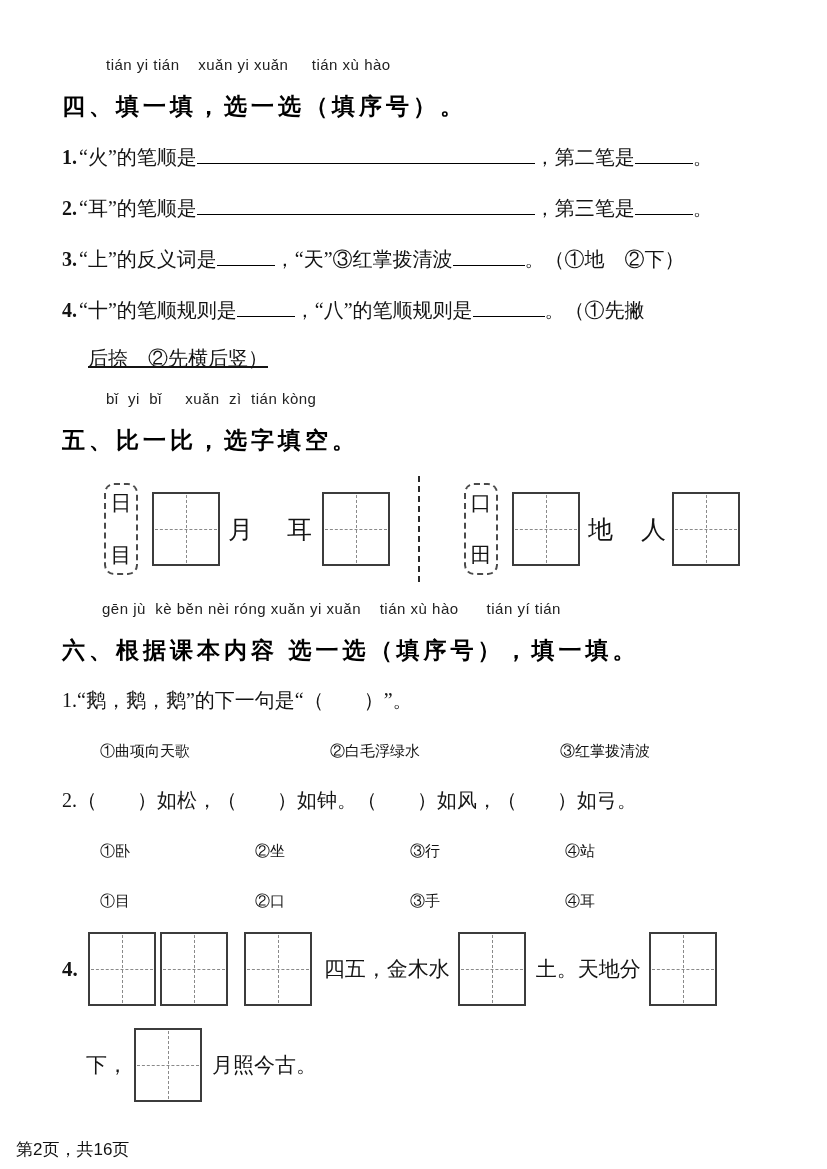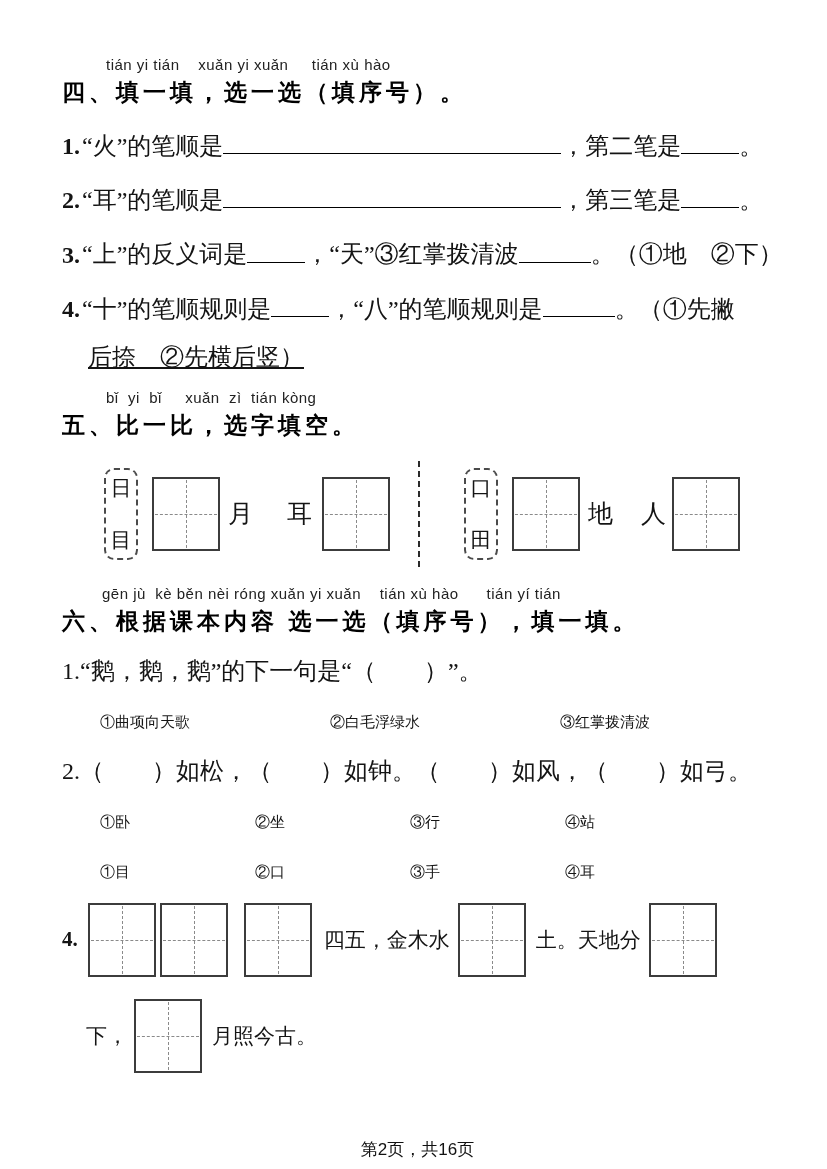--- a/index.html
+++ b/index.html
@@ -18,24 +18,24 @@
     font-family:"Liberation Sans","DejaVu Sans",sans-serif;
     font-size:15px;line-height:18px;color:#222;
     white-space:pre;letter-spacing:0.5px;
   }
   .p4{margin-left:44px;}
   .p5{margin-left:44px;margin-top:18px;}
   .p6{margin-left:40px;margin-top:16px;}
   .sec-title{
     font-family:"Liberation Sans","DejaVu Sans",sans-serif;
     font-weight:bold;font-size:23px;line-height:28px;
-    letter-spacing:4px;color:#000;margin-top:4px;
+    letter-spacing:4px;color:#000;margin-top:18px;
   }
   .q{
-    font-size:24px;line-height:28px;margin-top:22px;
+    font-size:20px;line-height:28px;margin-top:22px;
     white-space:nowrap;
   }
   .qnum{font-weight:bold;margin-right:2px;}
   .blank{
     display:inline-block;
     border-bottom:1.8px solid #000;
     height:1.05em;vertical-align:baseline;
   }
   .bl-long{width:338px;}
   .bl-short{width:58px;}
@@ -86,22 +86,21 @@
   .q4row{
     display:flex;align-items:center;margin-top:16px;height:78px;
     font-size:21px;
   }
   .q4row2{
     display:flex;align-items:center;margin-top:18px;height:78px;
     font-size:21px;margin-left:24px;
   }
   .qtext{flex:0 0 auto;}
   .footer{
-    position:absolute;left:8px;right:0;bottom:8px;
-    text-align:center;
+    position:absolute;left:16px;right:0;bottom:8px;
     font-family:"Liberation Sans","DejaVu Sans",sans-serif;
     font-size:17px;color:#111;
   }
 </style>
 </head>
 <body>
 
 <div class="page">
 
   <div class="pinyin p4">tián yi tián    xuǎn yi xuǎn     tián xù hào</div>

